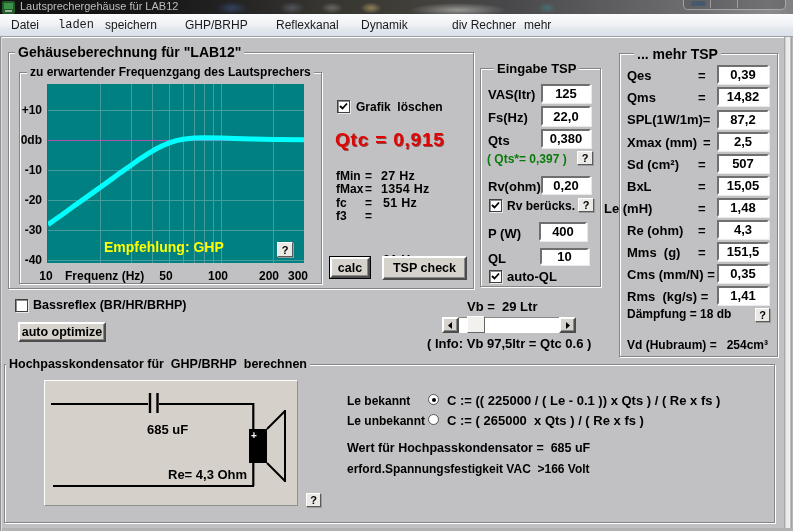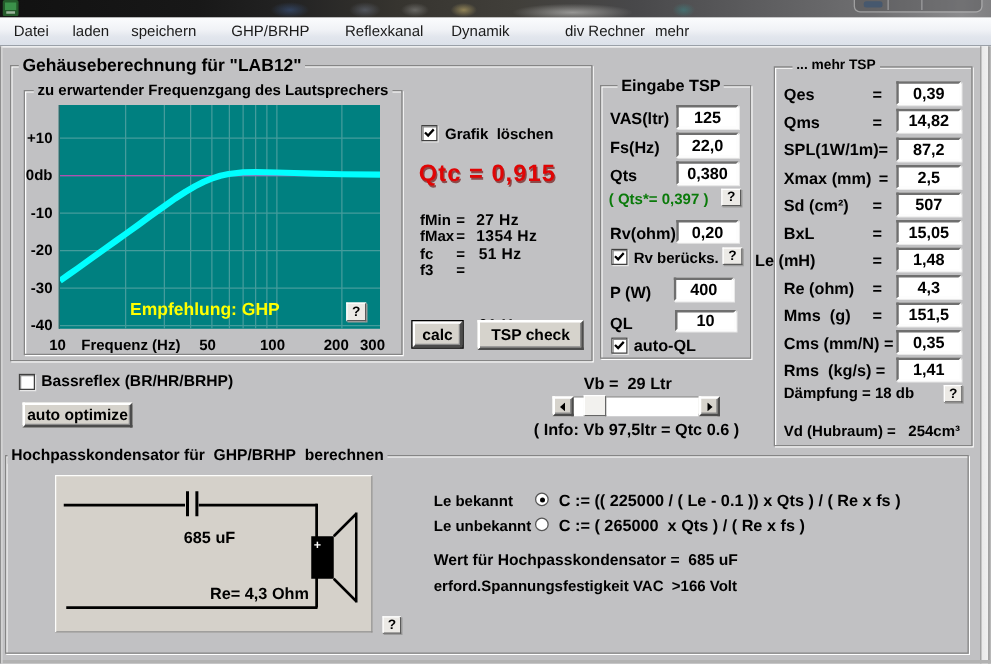--- a/index.html
+++ b/index.html
@@ -41,32 +41,33 @@
  radial-gradient(ellipse 62px 9px at 458px 10px, rgba(185,185,183,.7), rgba(185,185,183,0) 78%),
  radial-gradient(ellipse 13px 8px at 547px 8px, rgba(60,135,135,.55), rgba(60,135,135,0) 70%),
  linear-gradient(90deg,#111111 0%,#181818 20%,#242424 30%,#36342f 40%,#413f3a 52%,#48484a 64%,#5c5c5e 76%,#6f6f71 88%,#8b8b8d 97%,#808082 100%);">
   <div class="ab" style="left:2px;top:0px;width:13px;height:13px;">
     <svg width="13" height="13">
           <rect x="0" y="0" width="13" height="13" rx="2" fill="#27642f" opacity="0.9"></rect>
     <rect x="2" y="2" width="9" height="6" fill="#3f9b50" opacity="0.85"></rect>
           <rect x="3" y="9" width="7" height="2" fill="#b9ccb9" opacity="0.8"></rect>
         </svg>
   </div>
+  <div class="ab" style="left:20px;top:0px;font-size:11px;color:#bdbdbd;">Lautsprechergehäuse für LAB12</div>
   <div class="ab" style="left:683px;top:-10px;width:101px;height:18px;border:1px solid rgba(255,255,255,.4);
     border-radius:0 0 5px 5px;background:rgba(82,82,84,.45);"></div>
   <div class="ab" style="left:691px;top:1px;width:15px;height:5px;background:#46586e;border-radius:2px;"></div>
   <div class="ab" style="left:710px;top:-8px;width:1px;height:16px;background:rgba(255,255,255,.35);"></div>
   <div class="ab" style="left:737px;top:-8px;width:1px;height:16px;background:rgba(255,255,255,.35);"></div>
 </div>
 
 <div class="ab" id="menubar" style="left:0;top:14px;width:793px;height:22px;
  background:linear-gradient(180deg,#FBFCFD 0%,#F0F2F6 45%,#E2E6ED 70%,#DCE1E9 100%);
  border-bottom:1px solid #9aa0a8;">
   <div class="ab" style="left:11px;top:4px;font-size:12px;color:#1a1a1a;">Datei</div>
-  <div class="ab" style="left:58px;top:4px;font-size:12px;color:#1a1a1a;">laden</div>
+  <div class="ab" style="left:58px;top:4px;font-size:12px;color:#1a1a1a;font-family:Liberation Mono, monospace;">laden</div>
   <div class="ab" style="left:105px;top:4px;font-size:12px;color:#1a1a1a;">speichern</div>
   <div class="ab" style="left:185px;top:4px;font-size:12px;color:#1a1a1a;">GHP/BRHP</div>
   <div class="ab" style="left:276px;top:4px;font-size:12px;color:#1a1a1a;">Reflexkanal</div>
   <div class="ab" style="left:361px;top:4px;font-size:12px;color:#1a1a1a;">Dynamik</div>
   <div class="ab" style="left:452px;top:4px;font-size:12px;color:#1a1a1a;">div Rechner</div>
   <div class="ab" style="left:524px;top:4px;font-size:12px;color:#1a1a1a;">mehr</div>
 </div>
 <div class="ab" style="left:0;top:37px;width:793px;height:1px;background:#fff;"></div>
 
 <div class="ab" style="left:784px;top:37px;width:9px;height:494px;
@@ -172,21 +173,21 @@
 <div class="lbl" style="left:488px;top:251px;font-size:13px;">QL</div>
 <div class="ed" style="left:540px;top:248px;width:49px;height:17px;">10</div>
 <div class="cb" style="left:489px;top:270px;">
  <svg width="11" height="11" viewBox="0 0 11 11">
         <path d="M2 5 L4.5 7.5 L9 2.5" stroke="#000" stroke-width="1.8" fill="none"></path>
       </svg>
 </div>
 <div class="lbl" style="left:507px;top:269px;font-size:13px;">auto-QL</div>
 
 <div class="gb" style="left:619px;top:53px;width:157px;height:302px;"></div>
-<div class="gbt" style="left:634px;top:46px;font-size:11px;">... mehr TSP</div>
+<div class="gbt" style="left:634px;top:46px;font-size:14px;">... mehr TSP</div>
 <div class="lbl" style="left:627px;top:68px;font-size:13px;text-align:right;">Qes</div>
     <div class="lbl" style="left:698px;top:68px;font-size:13px;">=</div>
 <div class="ed" style="left:717px;top:65px;width:52px;height:19px;">0,39</div>
 <div class="lbl" style="left:627px;top:90px;font-size:13px;">Qms</div>
     <div class="lbl" style="left:698px;top:90px;font-size:13px;">=</div>
 <div class="ed" style="left:717px;top:87px;width:52px;height:19px;">14,82</div>
 <div class="lbl" style="left:627px;top:112px;font-size:13px;">SPL(1W/1m)=</div>
 <div class="ed" style="left:717px;top:110px;width:52px;height:19px;">87,2</div>
 <div class="lbl" style="left:627px;top:135px;font-size:13px;">Xmax (mm)</div>
     <div class="lbl" style="left:703px;top:135px;font-size:13px;">=</div>

